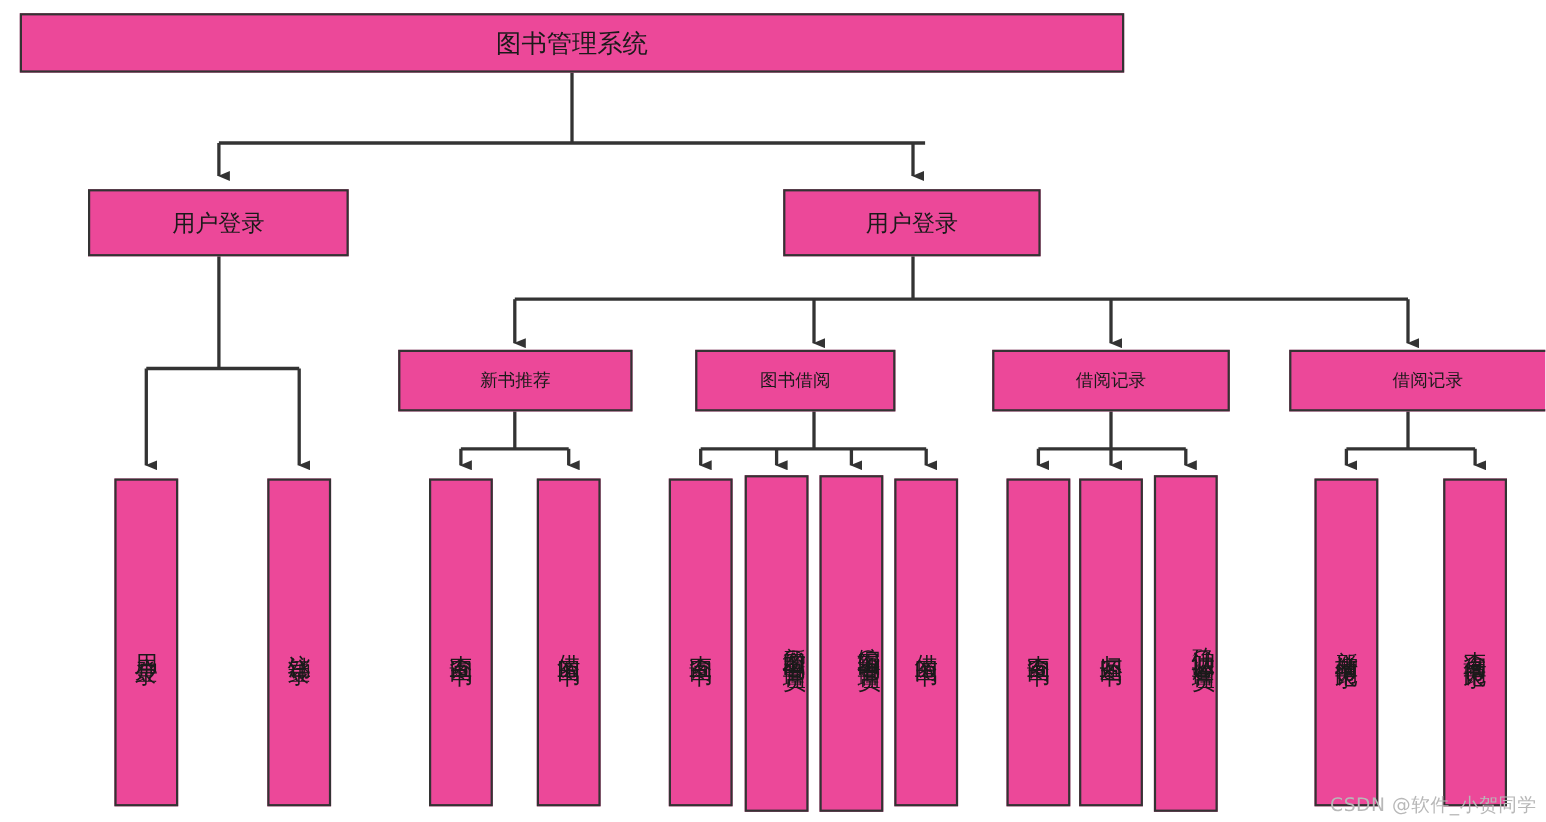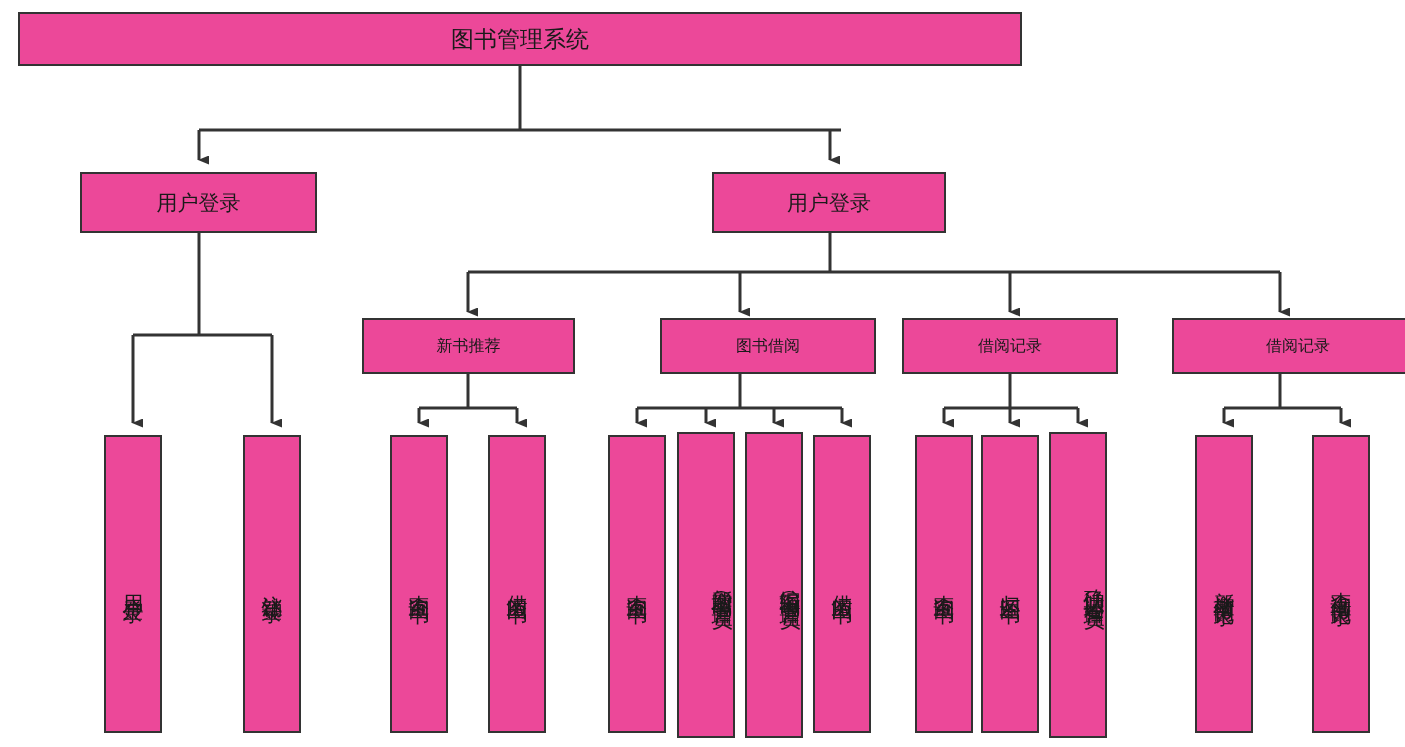--- a/index.html
+++ b/index.html
@@ -135,21 +135,21 @@
   </div>
 
   <div class="node level1" style="left:712px; top:172px; width:234px; height:61px;">
     <span class="node-label">用户登录</span>
   </div>
 
   <div class="node level2" style="left:362px; top:318px; width:213px; height:56px;">
     <span class="node-label">新书推荐</span>
   </div>
 
-  <div class="node level2" style="left:660px; top:318px; width:216px; height:56px;">
+  <div class="node level2" style="left:632px; top:318px; width:182px; height:56px;">
     <span class="node-label">图书借阅</span>
   </div>
 
   <div class="node level2" style="left:902px; top:318px; width:216px; height:56px;">
     <span class="node-label">借阅记录</span>
   </div>
 
   <div class="node level2" style="left:1172px; top:318px; width:252px; height:56px;font-family:Liberation Mono, monospace;">
     <span class="node-label">借阅记录</span>
   </div>
@@ -199,14 +199,15 @@
   </div>
 
   <div class="node leaf" style="left:1195px; top:435px; width:58px; height:298px;">
     <span class="node-label">新增借阅记录</span>
   </div>
 
   <div class="node leaf" style="left:1312px; top:435px; width:58px; height:298px;">
     <span class="node-label">查询借阅记录</span>
   </div>
 
+  <div id="watermark">CSDN @软件_小贺同学</div>
 
 </div>
 
 </body></html>

